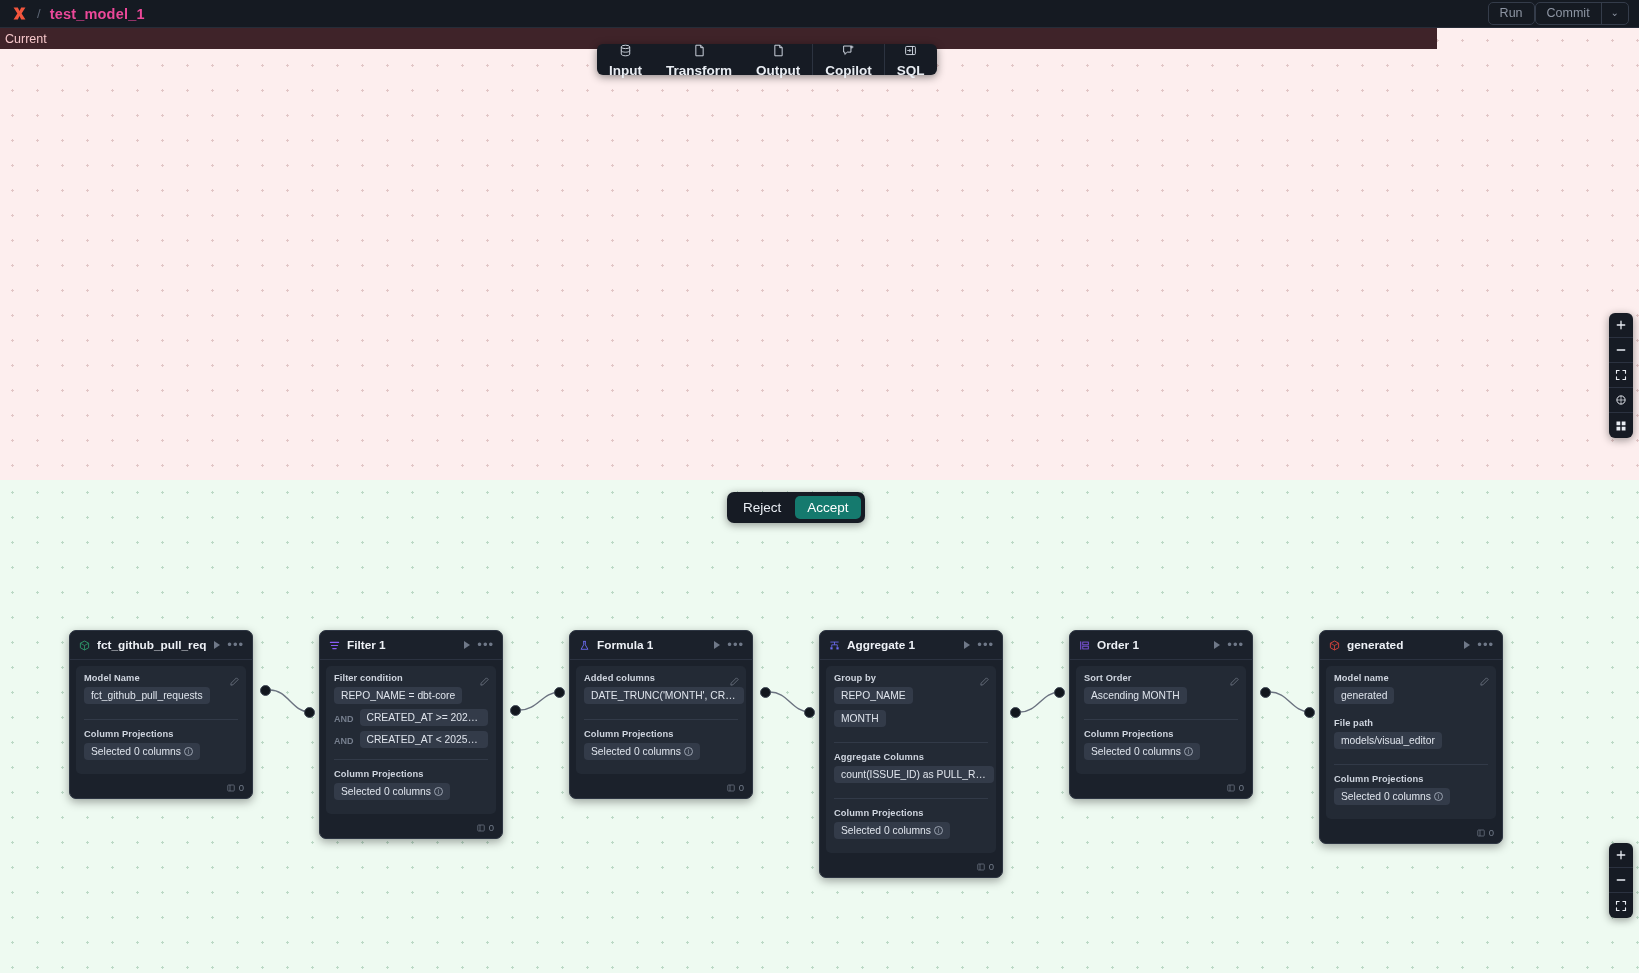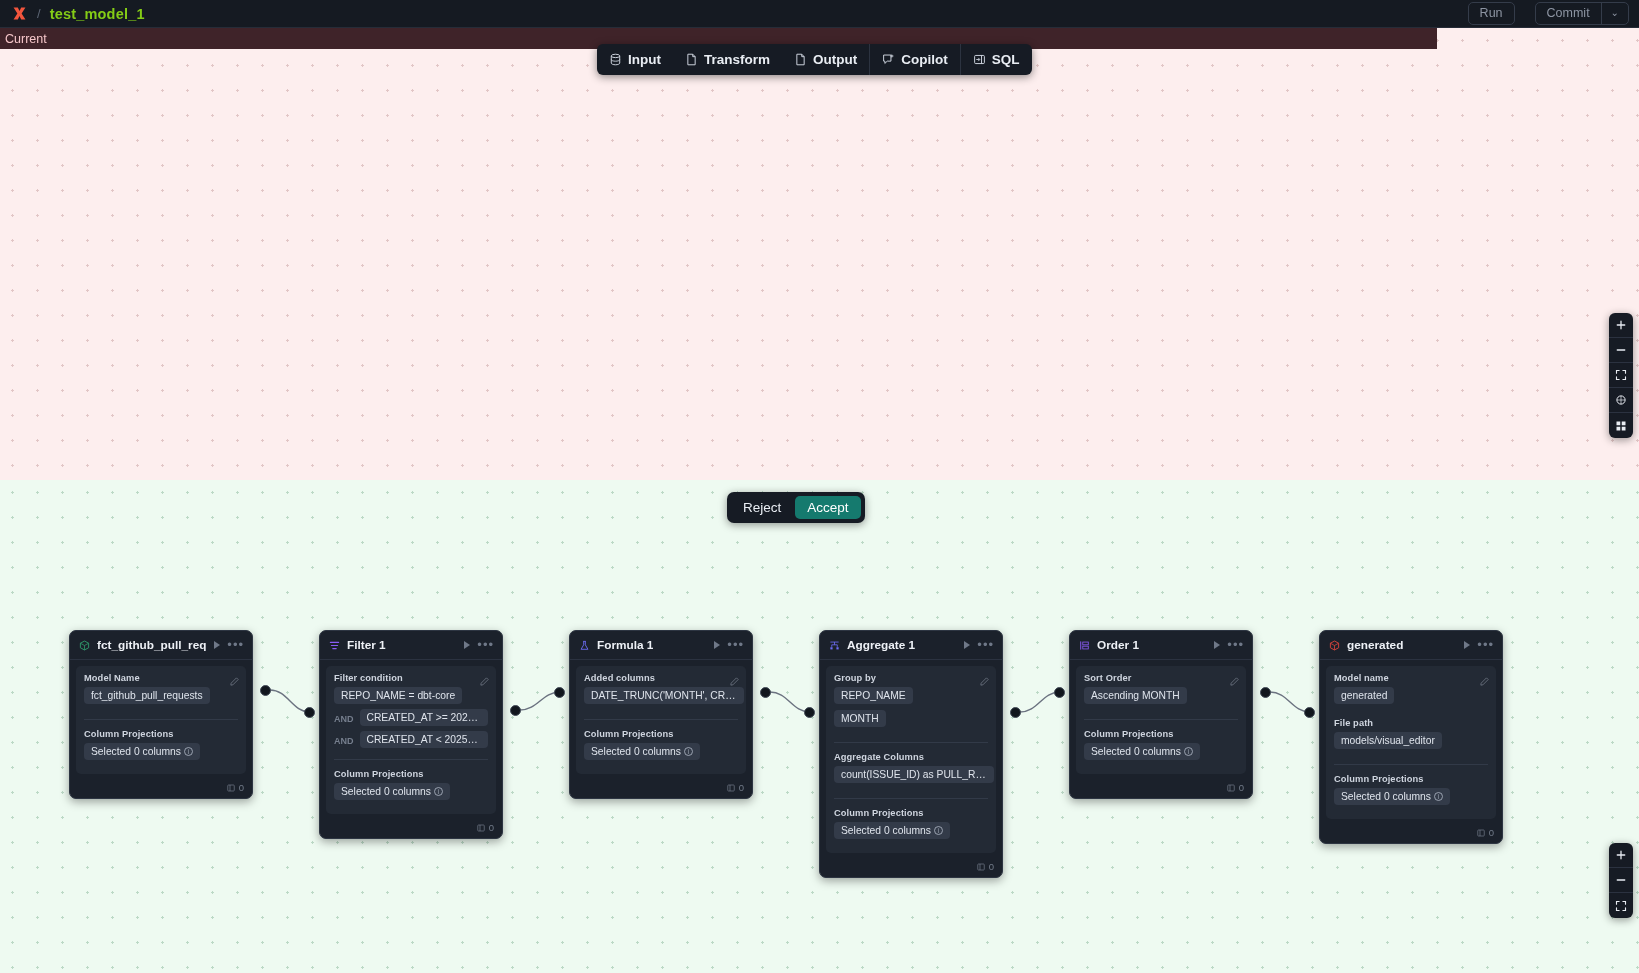--- a/index.html
+++ b/index.html
@@ -15,22 +15,22 @@
   #topbar {
     position: absolute; left: 0; top: 0; width: 1639px; height: 28px;
     background: #151a22;
     border-bottom: 1px solid #262c38;
     display: flex; align-items: center;
     padding: 0 10px;
     z-index: 60;
   }
   #brand-logo { width: 18px; height: 18px; display: flex; align-items: center; justify-content: center; }
   .slash { color: #5d6675; font-size: 13px; margin: 0 9px; }
-  #model-title { color: #84cc16; font-size: 14.5px; font-weight: bold; letter-spacing: .2px; }
-  #topbar-right { margin-left: auto; display: flex; align-items: center; gap: 20px; }
+  #model-title { color: #ec4899; font-size: 14.5px; font-weight: bold; letter-spacing: .2px; }
+  #topbar-right { margin-left: auto; display: flex; align-items: center; gap: 0; }
   .tbtn {
     background: transparent; border: 1px solid #343c4a; border-radius: 5px;
     color: #8d95a3; font-size: 12.5px; padding: 3px 11px 4px; line-height: 14px;
     font-family: "Liberation Sans", sans-serif;
   }
   .split { display: flex; border: 1px solid #343c4a; border-radius: 5px; overflow: hidden; }
   .split .tbtn { border: none; border-radius: 0; }
   .split .divider { width: 1px; background: #343c4a; }
   .caret { color: #8d95a3; font-size: 10px; padding: 4px 9px 4px; }
 
@@ -62,21 +62,21 @@
 
   
   #toolbar {
     position: absolute; left: 597px; top: 44px;
     height: 31px; background: #161b24; border-radius: 6px;
     display: flex; align-items: stretch; z-index: 50;
     box-shadow: 0 2px 8px rgba(0,0,0,.45);
   }
   .tool {
     display: flex; align-items: center; gap: 6px;
-    padding: 0 12px; color: #e9edf3; font-size: 13.5px; font-weight: bold;
+    padding: 0 12px; color: #e9edf3; font-size: 13.5px; font-weight: bold; flex-direction: column;
   }
   .tool + .tool.sep { border-left: 1px solid #2c3340; }
   .tool svg { display: block; }
 
   
   #decision-bar {
     position: absolute; left: 727px; top: 492px;
     background: #161b24; border-radius: 7px;
     display: flex; align-items: center; gap: 2px; padding: 4px;
     z-index: 55; box-shadow: 0 2px 9px rgba(0,0,0,.4);

